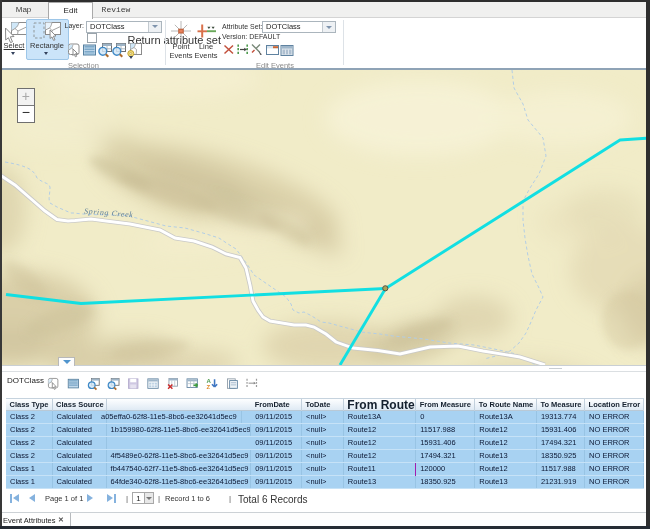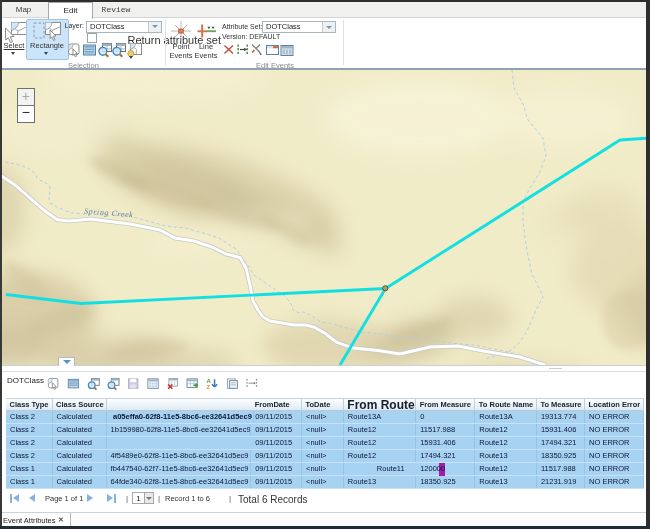--- a/index.html
+++ b/index.html
@@ -334,21 +334,21 @@
         <div style="position:absolute;left:296px;top:0;width:41.80000000000001px;height:12px;line-height:12px;border-right:1px solid #c2d0dc;box-sizing:border-box;padding-left:3.5px;font-weight:bold;font-size:7.5px;color:#14202e;white-space:nowrap;overflow:hidden;">ToDate</div>
         <div style="position:absolute;left:337.8px;top:0;width:72.39999999999998px;height:16px;line-height:12px;border-right:1px solid #c2d0dc;box-sizing:border-box;padding-left:3.5px;font-weight:bold;font-size:12px;color:#14202e;white-space:nowrap;overflow:hidden;">From Route Name</div>
         <div style="position:absolute;left:410.2px;top:0;width:59.10000000000002px;height:12px;line-height:12px;border-right:1px solid #c2d0dc;box-sizing:border-box;padding-left:3.5px;font-weight:bold;font-size:7.5px;color:#14202e;white-space:nowrap;overflow:hidden;">From Measure</div>
         <div style="position:absolute;left:469.3px;top:0;width:61.599999999999966px;height:12px;line-height:12px;border-right:1px solid #c2d0dc;box-sizing:border-box;padding-left:3.5px;font-weight:bold;font-size:7.5px;color:#14202e;white-space:nowrap;overflow:hidden;">To Route Name</div>
         <div style="position:absolute;left:530.9px;top:0;width:48.200000000000045px;height:12px;line-height:12px;border-right:1px solid #c2d0dc;box-sizing:border-box;padding-left:3.5px;font-weight:bold;font-size:7.5px;color:#14202e;white-space:nowrap;overflow:hidden;">To Measure</div>
         <div style="position:absolute;left:579.1px;top:0;width:58.89999999999998px;height:12px;line-height:12px;border-right:1px solid #c2d0dc;box-sizing:border-box;padding-left:3.5px;font-weight:bold;font-size:7.5px;color:#14202e;white-space:nowrap;overflow:hidden;">Location Error</div>
       </div>
       <div style="position:absolute;left:0;top:13px;width:638px;height:13px;background:#a8d2f2;border-bottom:1px solid #c6e2f7;box-sizing:border-box;">
         <div style="position:absolute;left:0px;top:0;width:46.6px;height:12px;line-height:12px;border-right:1px solid #98c4e4;box-sizing:border-box;padding-left:4px;color:#0b1733;white-space:nowrap;overflow:hidden;">Class 2</div>
         <div style="position:absolute;left:46.6px;top:0;width:53.99999999999999px;height:12px;line-height:12px;border-right:1px solid #98c4e4;box-sizing:border-box;padding-left:4px;color:#0b1733;white-space:nowrap;overflow:hidden;">Calculated</div>
-        <div style="position:absolute;left:103px;top:0;width:144.6px;height:12px;line-height:12px;border-right:1px solid #98c4e4;box-sizing:border-box;padding-left:4px;color:#0b1733;white-space:nowrap;overflow:hidden;font-weight:bold;">a05effa0-62f8-11e5-8bc6-ee32641d5ec9</div>
+        <div style="position:absolute;left:91px;top:0;width:144.6px;height:12px;line-height:12px;border-right:1px solid #98c4e4;box-sizing:border-box;padding-left:4px;color:#0b1733;white-space:nowrap;overflow:hidden;">a05effa0-62f8-11e5-8bc6-ee32641d5ec9</div>
         <div style="position:absolute;left:245.2px;top:0;width:50.80000000000001px;height:12px;line-height:12px;border-right:1px solid #98c4e4;box-sizing:border-box;padding-left:4px;color:#0b1733;white-space:nowrap;overflow:hidden;">09/11/2015</div>
         <div style="position:absolute;left:296px;top:0;width:41.80000000000001px;height:12px;line-height:12px;border-right:1px solid #98c4e4;box-sizing:border-box;padding-left:4px;color:#0b1733;white-space:nowrap;overflow:hidden;">&lt;null&gt;</div>
         <div style="position:absolute;left:337.8px;top:0;width:72.39999999999998px;height:12px;line-height:12px;border-right:1px solid #98c4e4;box-sizing:border-box;padding-left:4px;color:#0b1733;white-space:nowrap;overflow:hidden;">Route13A</div>
         <div style="position:absolute;left:410.2px;top:0;width:59.10000000000002px;height:12px;line-height:12px;border-right:1px solid #98c4e4;box-sizing:border-box;padding-left:4px;color:#0b1733;white-space:nowrap;overflow:hidden;">0</div>
         <div style="position:absolute;left:469.3px;top:0;width:61.599999999999966px;height:12px;line-height:12px;border-right:1px solid #98c4e4;box-sizing:border-box;padding-left:4px;color:#0b1733;white-space:nowrap;overflow:hidden;">Route13A</div>
         <div style="position:absolute;left:530.9px;top:0;width:48.200000000000045px;height:12px;line-height:12px;border-right:1px solid #98c4e4;box-sizing:border-box;padding-left:4px;color:#0b1733;white-space:nowrap;overflow:hidden;">19313.774</div>
         <div style="position:absolute;left:579.1px;top:0;width:58.89999999999998px;height:12px;line-height:12px;border-right:1px solid #98c4e4;box-sizing:border-box;padding-left:4px;color:#0b1733;white-space:nowrap;overflow:hidden;">NO ERROR</div>
       </div>
       <div style="position:absolute;left:0;top:26px;width:638px;height:13px;background:#a8d2f2;border-bottom:1px solid #c6e2f7;box-sizing:border-box;">
         <div style="position:absolute;left:0px;top:0;width:46.6px;height:12px;line-height:12px;border-right:1px solid #98c4e4;box-sizing:border-box;padding-left:4px;color:#0b1733;white-space:nowrap;overflow:hidden;">Class 2</div>
@@ -384,21 +384,21 @@
         <div style="position:absolute;left:469.3px;top:0;width:61.599999999999966px;height:12px;line-height:12px;border-right:1px solid #98c4e4;box-sizing:border-box;padding-left:4px;color:#0b1733;white-space:nowrap;overflow:hidden;">Route13</div>
         <div style="position:absolute;left:530.9px;top:0;width:48.200000000000045px;height:12px;line-height:12px;border-right:1px solid #98c4e4;box-sizing:border-box;padding-left:4px;color:#0b1733;white-space:nowrap;overflow:hidden;">18350.925</div>
         <div style="position:absolute;left:579.1px;top:0;width:58.89999999999998px;height:12px;line-height:12px;border-right:1px solid #98c4e4;box-sizing:border-box;padding-left:4px;color:#0b1733;white-space:nowrap;overflow:hidden;">NO ERROR</div>
       </div>
       <div style="position:absolute;left:0;top:65px;width:638px;height:13px;background:#a8d2f2;border-bottom:1px solid #c6e2f7;box-sizing:border-box;">
         <div style="position:absolute;left:0px;top:0;width:46.6px;height:12px;line-height:12px;border-right:1px solid #98c4e4;box-sizing:border-box;padding-left:4px;color:#0b1733;white-space:nowrap;overflow:hidden;">Class 1</div>
         <div style="position:absolute;left:46.6px;top:0;width:53.99999999999999px;height:12px;line-height:12px;border-right:1px solid #98c4e4;box-sizing:border-box;padding-left:4px;color:#0b1733;white-space:nowrap;overflow:hidden;">Calculated</div>
         <div style="position:absolute;left:100.6px;top:0;width:144.6px;height:12px;line-height:12px;border-right:1px solid #98c4e4;box-sizing:border-box;padding-left:4px;color:#0b1733;white-space:nowrap;overflow:hidden;">fb447540-62f7-11e5-8bc6-ee32641d5ec9</div>
         <div style="position:absolute;left:245.2px;top:0;width:50.80000000000001px;height:12px;line-height:12px;border-right:1px solid #98c4e4;box-sizing:border-box;padding-left:4px;color:#0b1733;white-space:nowrap;overflow:hidden;">09/11/2015</div>
         <div style="position:absolute;left:296px;top:0;width:41.80000000000001px;height:12px;line-height:12px;border-right:1px solid #98c4e4;box-sizing:border-box;padding-left:4px;color:#0b1733;white-space:nowrap;overflow:hidden;">&lt;null&gt;</div>
-        <div style="position:absolute;left:337.8px;top:0;width:72.39999999999998px;height:18px;line-height:12px;border-right:6px solid #a21caf;box-sizing:border-box;padding-left:4px;color:#0b1733;white-space:nowrap;overflow:hidden;margin-left:29px;">Route11</div>
+        <div style="position:absolute;left:337.8px;top:0;width:72.39999999999998px;height:18px;line-height:12px;border-right:1px solid #a21caf;box-sizing:border-box;padding-left:4px;color:#0b1733;white-space:nowrap;overflow:hidden;">Route11</div>
         <div style="position:absolute;left:410.2px;top:0;width:59.10000000000002px;height:12px;line-height:12px;border-right:1px solid #98c4e4;box-sizing:border-box;padding-left:4px;color:#0b1733;white-space:nowrap;overflow:hidden;">120000</div>
         <div style="position:absolute;left:469.3px;top:0;width:61.599999999999966px;height:12px;line-height:12px;border-right:1px solid #98c4e4;box-sizing:border-box;padding-left:4px;color:#0b1733;white-space:nowrap;overflow:hidden;">Route12</div>
         <div style="position:absolute;left:530.9px;top:0;width:48.200000000000045px;height:12px;line-height:12px;border-right:1px solid #98c4e4;box-sizing:border-box;padding-left:4px;color:#0b1733;white-space:nowrap;overflow:hidden;">11517.988</div>
         <div style="position:absolute;left:579.1px;top:0;width:58.89999999999998px;height:12px;line-height:12px;border-right:1px solid #98c4e4;box-sizing:border-box;padding-left:4px;color:#0b1733;white-space:nowrap;overflow:hidden;">NO ERROR</div>
       </div>
       <div style="position:absolute;left:0;top:78px;width:638px;height:13px;background:#a8d2f2;border-bottom:1px solid #c6e2f7;box-sizing:border-box;">
         <div style="position:absolute;left:0px;top:0;width:46.6px;height:12px;line-height:12px;border-right:1px solid #98c4e4;box-sizing:border-box;padding-left:4px;color:#0b1733;white-space:nowrap;overflow:hidden;">Class 1</div>
         <div style="position:absolute;left:46.6px;top:0;width:53.99999999999999px;height:12px;line-height:12px;border-right:1px solid #98c4e4;box-sizing:border-box;padding-left:4px;color:#0b1733;white-space:nowrap;overflow:hidden;">Calculated</div>
         <div style="position:absolute;left:100.6px;top:0;width:144.6px;height:12px;line-height:12px;border-right:1px solid #98c4e4;box-sizing:border-box;padding-left:4px;color:#0b1733;white-space:nowrap;overflow:hidden;">64fde340-62f8-11e5-8bc6-ee32641d5ec9</div>
         <div style="position:absolute;left:245.2px;top:0;width:50.80000000000001px;height:12px;line-height:12px;border-right:1px solid #98c4e4;box-sizing:border-box;padding-left:4px;color:#0b1733;white-space:nowrap;overflow:hidden;">09/11/2015</div>

